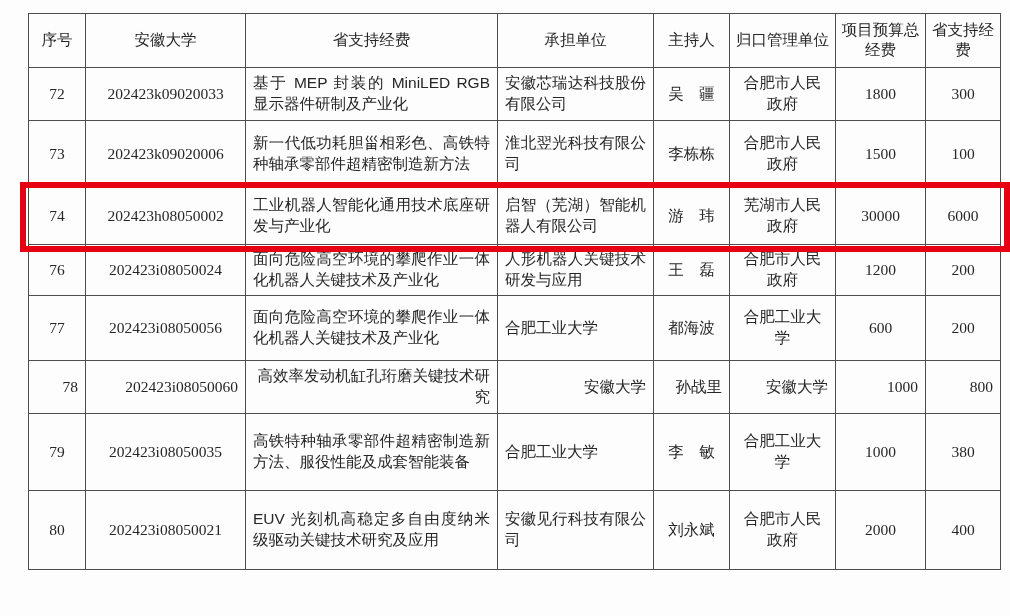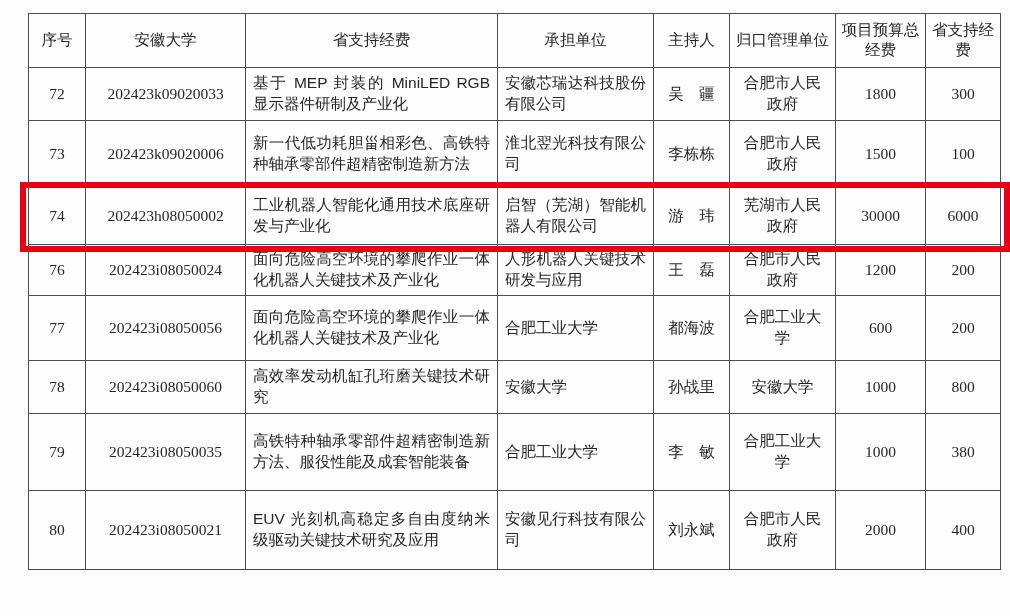--- a/index.html
+++ b/index.html
@@ -64,21 +64,21 @@
   td.col-4, td.col-5 {
     text-align: center;
   }
   
   tr.r0 td { height: 46px; }
   tr.r1 td { height: 60px; }
   tr.r2 td { height: 50px; }
   tr.r3 td { height: 42px; }
   tr.r4 td { height: 44px; }
   tr.r5 td { height: 58px; }
-  tr.r6 td { height: 46px; }
+  tr.r6 td { height: 46px; text-align: right; }
   tr.r7 td { height: 70px; }
   tr.r8 td { height: 72px; }
 
   .highlight-box {
     position: absolute;
     box-sizing: border-box;
     border-style: solid;
     border-width: 6px;
     pointer-events: none;
     z-index: 5;

